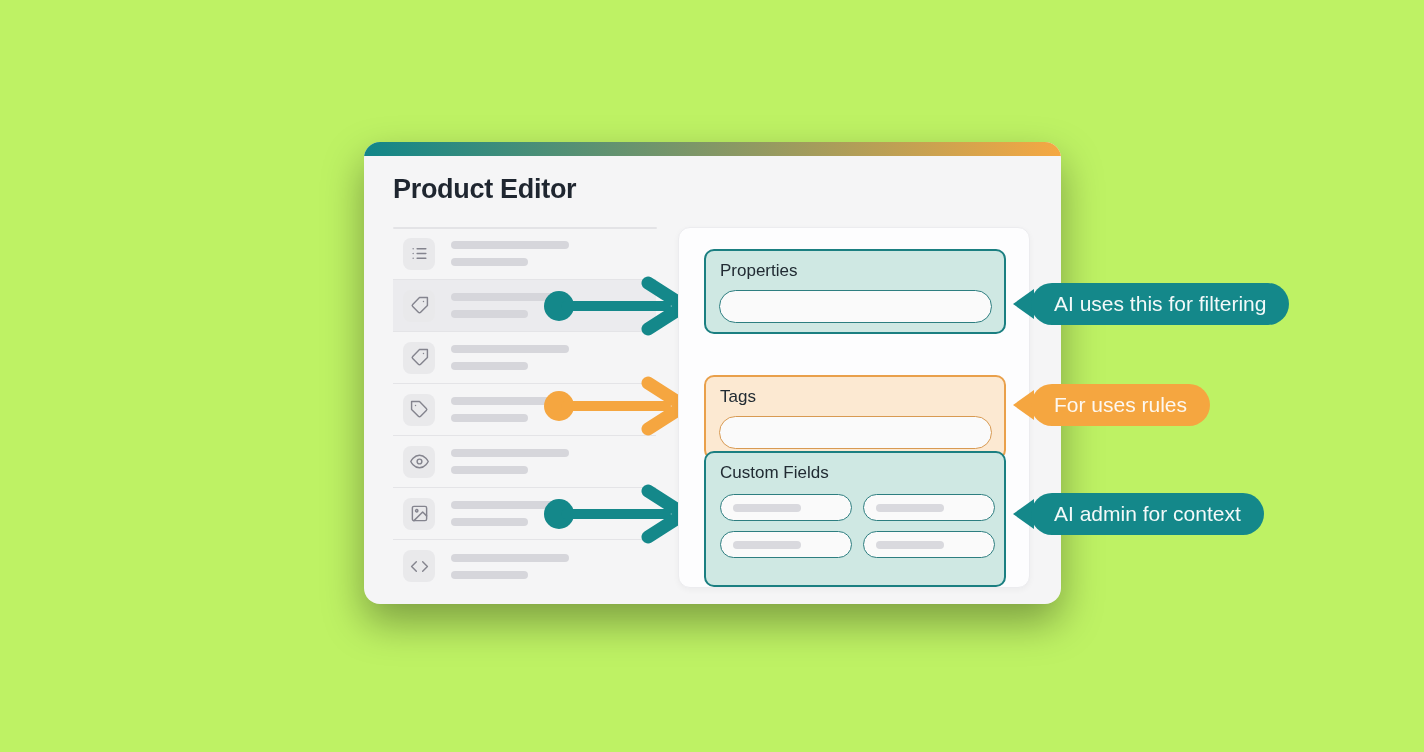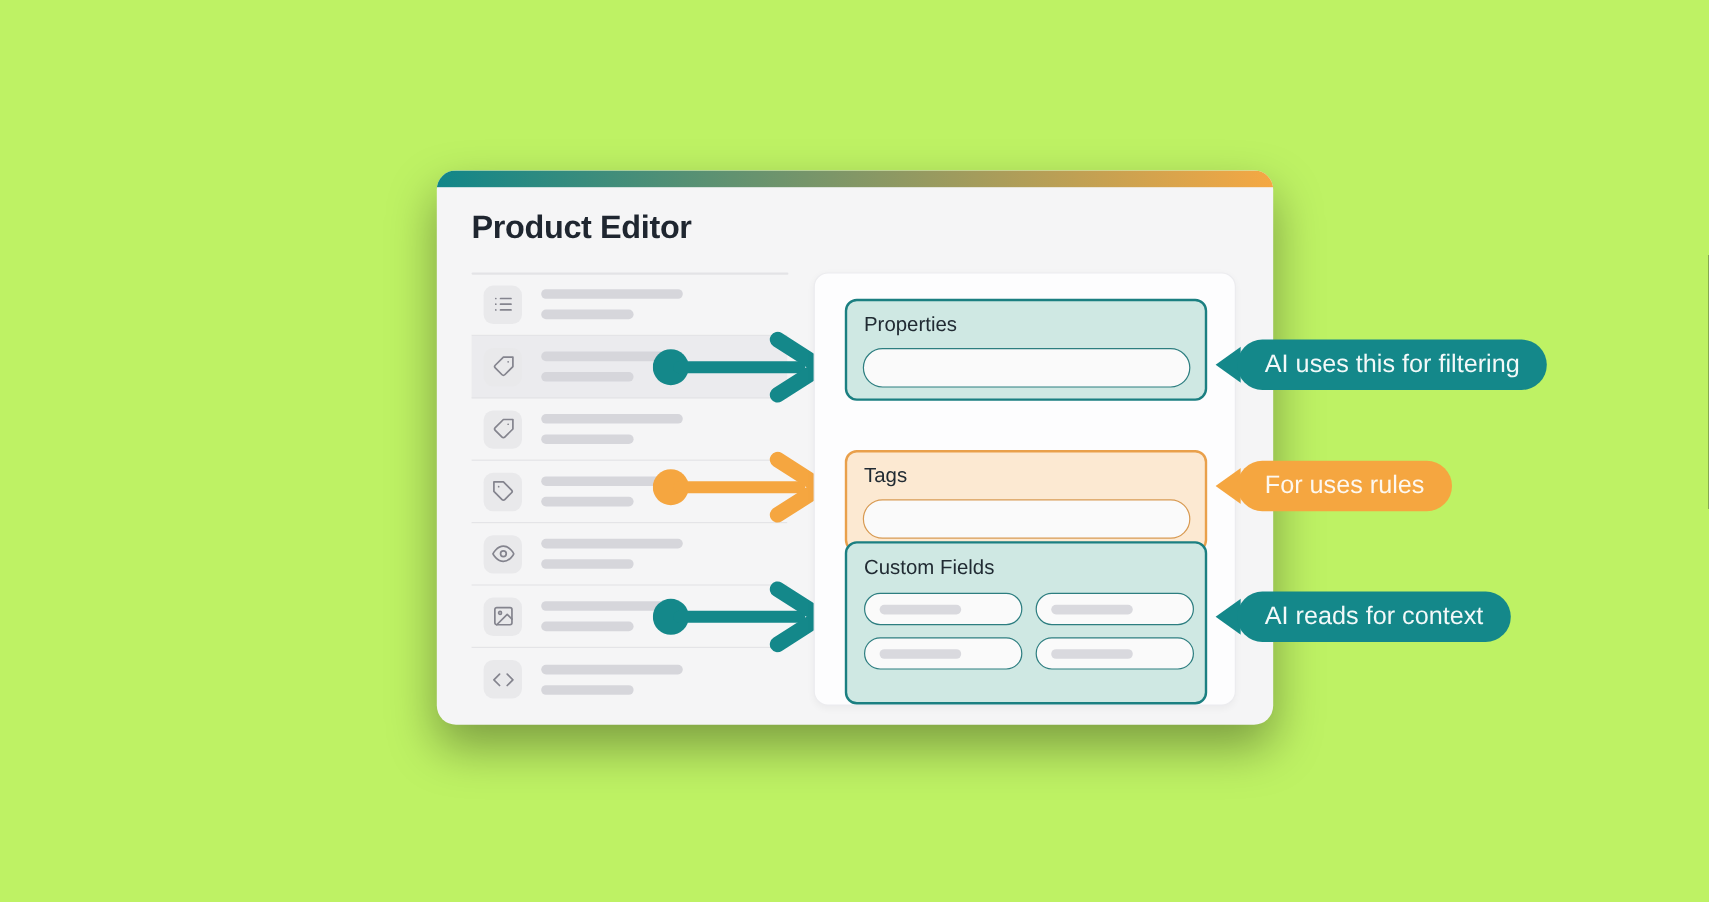--- a/index.html
+++ b/index.html
@@ -239,16 +239,16 @@
   <div id="callout-tags" class="callout orange">
     <svg viewBox="0 0 22 36">
         <polygon points="22,3 1,18 22,33"></polygon>
       </svg>
     <div class="callout-pill">For uses rules</div>
   </div>
   <div id="callout-custom" class="callout teal">
     <svg viewBox="0 0 22 36">
         <polygon points="22,3 1,18 22,33"></polygon>
       </svg>
-    <div class="callout-pill">AI reads for context</div>
+    <div class="callout-pill">AI admin for context</div>
   </div>
 
 </div>
 
 </body></html>

